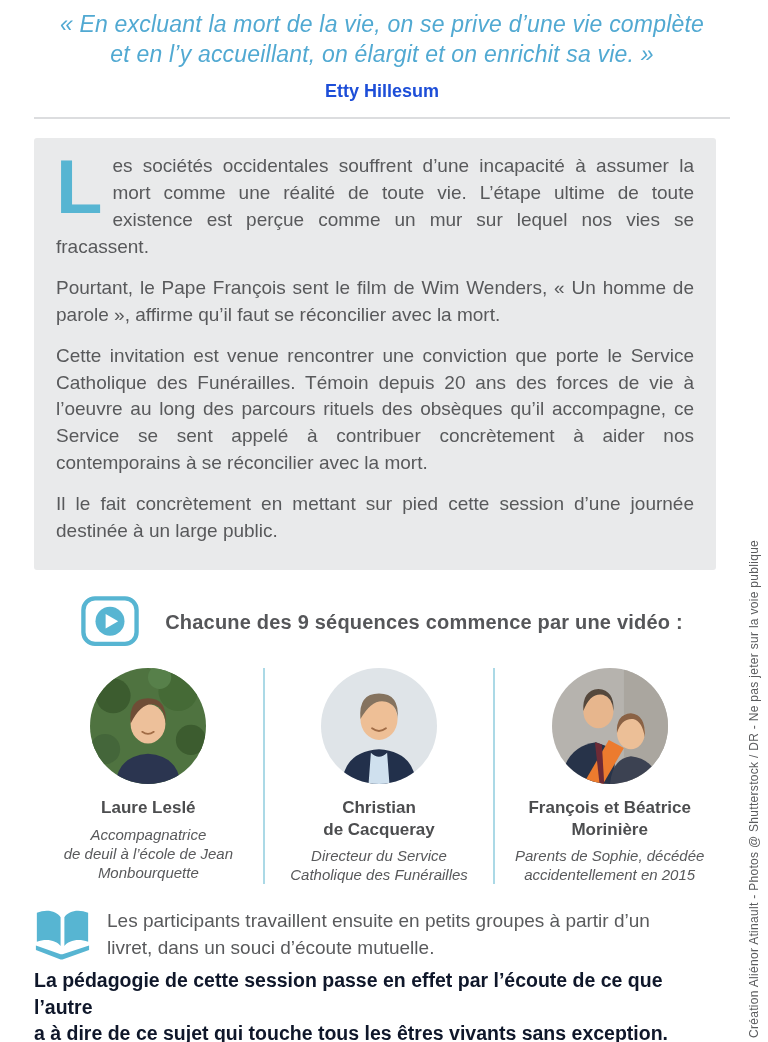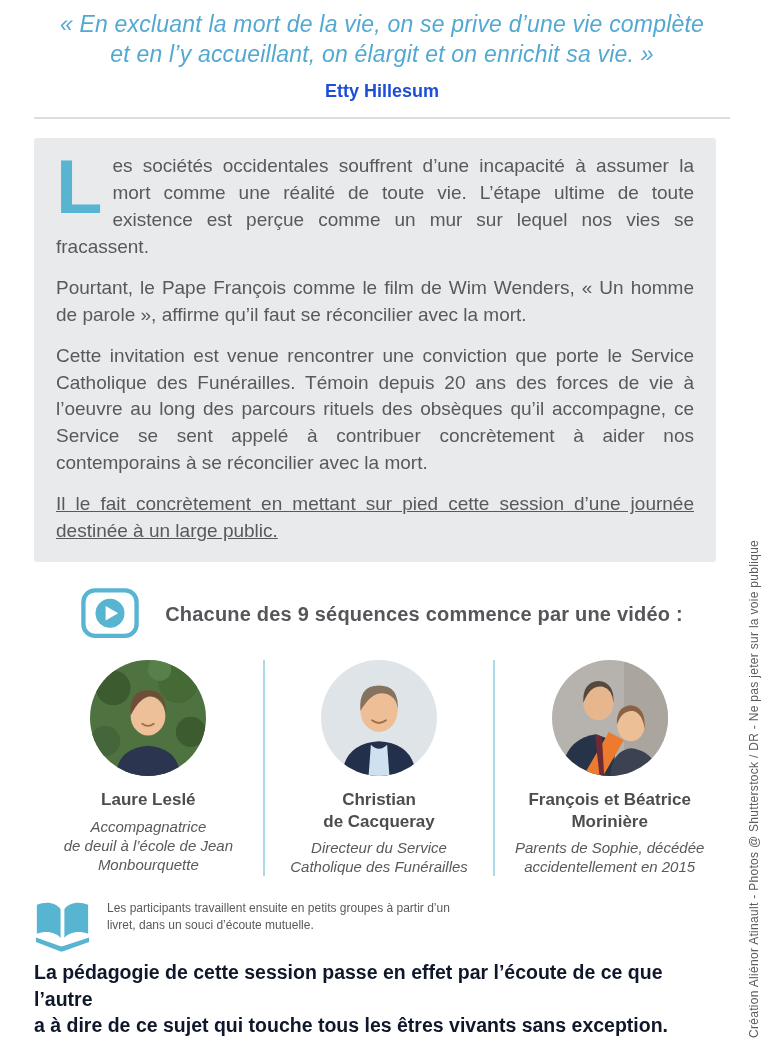--- a/index.html
+++ b/index.html
@@ -28,21 +28,21 @@
   }
   
   .intro-box{
     margin:19px 48px 0 34px;
     background:#e9eaeb; border-radius:3px;
     padding:15px 22px 17px 22px;
     color:#58595b; font-size:19px; line-height:1.42;
     text-align:justify;
   }
   .intro-box p{ margin:0 0 14px 0; }
-  .intro-box p:last-child{ margin-bottom:0;text-decoration:underline; }
+  .intro-box p:last-child{ margin-bottom:8px; }
   .dropcap{
     float:left;
     font-size:76px; line-height:.8; font-weight:bold;
     color:#57b5d2; margin:4px 10px 0 0;
   }
   
   .video-row{
     margin-top:26px;
     display:flex; align-items:center; justify-content:center; gap:26px;
   }
@@ -71,21 +71,21 @@
   .speaker-role{
     margin:6px 0 0 0; white-space:pre-line;
     font-style:italic; font-size:15px; line-height:1.28; color:#58595b;
   }
   
   .workshop{ margin:24px 40px 0 34px; }
   .workshop-row{ display:flex; align-items:flex-start; gap:16px; }
   .book-icon{ width:57px; height:52px; flex:0 0 auto; display:block; margin-top:2px; }
   .workshop-text{
     margin:0; white-space:pre-line;
-    font-size:12px; line-height:1.4; color:#595a5c;
+    font-size:19px; line-height:1.4; color:#595a5c;
   }
   .pedagogy{
     margin:5px 0 0 0; white-space:pre-line;
     font-weight:bold; font-size:19.5px; line-height:1.35; color:#0f172a;
   }
   
   .closing{
     margin:27px 40px 0 34px; text-align:center; white-space:pre-line;
     font-weight:bold; font-size:22px; line-height:1.45; color:#55b2d6;
   }
@@ -105,21 +105,21 @@
   <header class="quote-block">
     <p class="quote">« En excluant la mort de la vie, on se prive d’une vie complète
 et en l’y accueillant, on élargit et on enrichit sa vie. »</p>
     <p class="quote-author">Etty Hillesum</p>
   </header>
 
   <hr class="divider">
 
   <section class="intro-box">
     <p><span class="dropcap">L</span><span>es sociétés occidentales souffrent d’une incapacité à assumer la mort comme une réalité de toute vie. L’étape ultime de toute existence est perçue comme un mur sur lequel nos vies se fracassent.</span></p>
-    <p>Pourtant, le Pape François comme le film de Wim Wenders, « Un homme de parole », affirme qu’il faut se réconcilier avec la mort.</p>
+    <p>Pourtant, le Pape François sent le film de Wim Wenders, « Un homme de parole », affirme qu’il faut se réconcilier avec la mort.</p>
     <p>Cette invitation est venue rencontrer une conviction que porte le Service Catholique des Funérailles. Témoin depuis 20 ans des forces de vie à l’oeuvre au long des parcours rituels des obsèques qu’il accompagne, ce Service se sent appelé à contribuer concrètement à aider nos contemporains à se réconcilier avec la mort.</p>
     <p>Il le fait concrètement en mettant sur pied cette session d’une journée destinée à un large public.</p>
   </section>
 
   <section class="video-row">
     <span class="video-icon">
       <svg viewBox="0 0 60 52" xmlns="http://www.w3.org/2000/svg">
         <rect x="2.5" y="2.5" width="55" height="47" rx="12" fill="none" stroke="#57b5d2" stroke-width="4.5"></rect>
         <circle cx="30" cy="26" r="15" fill="#57b5d2"></circle>
         <path d="M25.5 18.5 L38.5 26 L25.5 33.5 Z" fill="#ffffff"></path>

